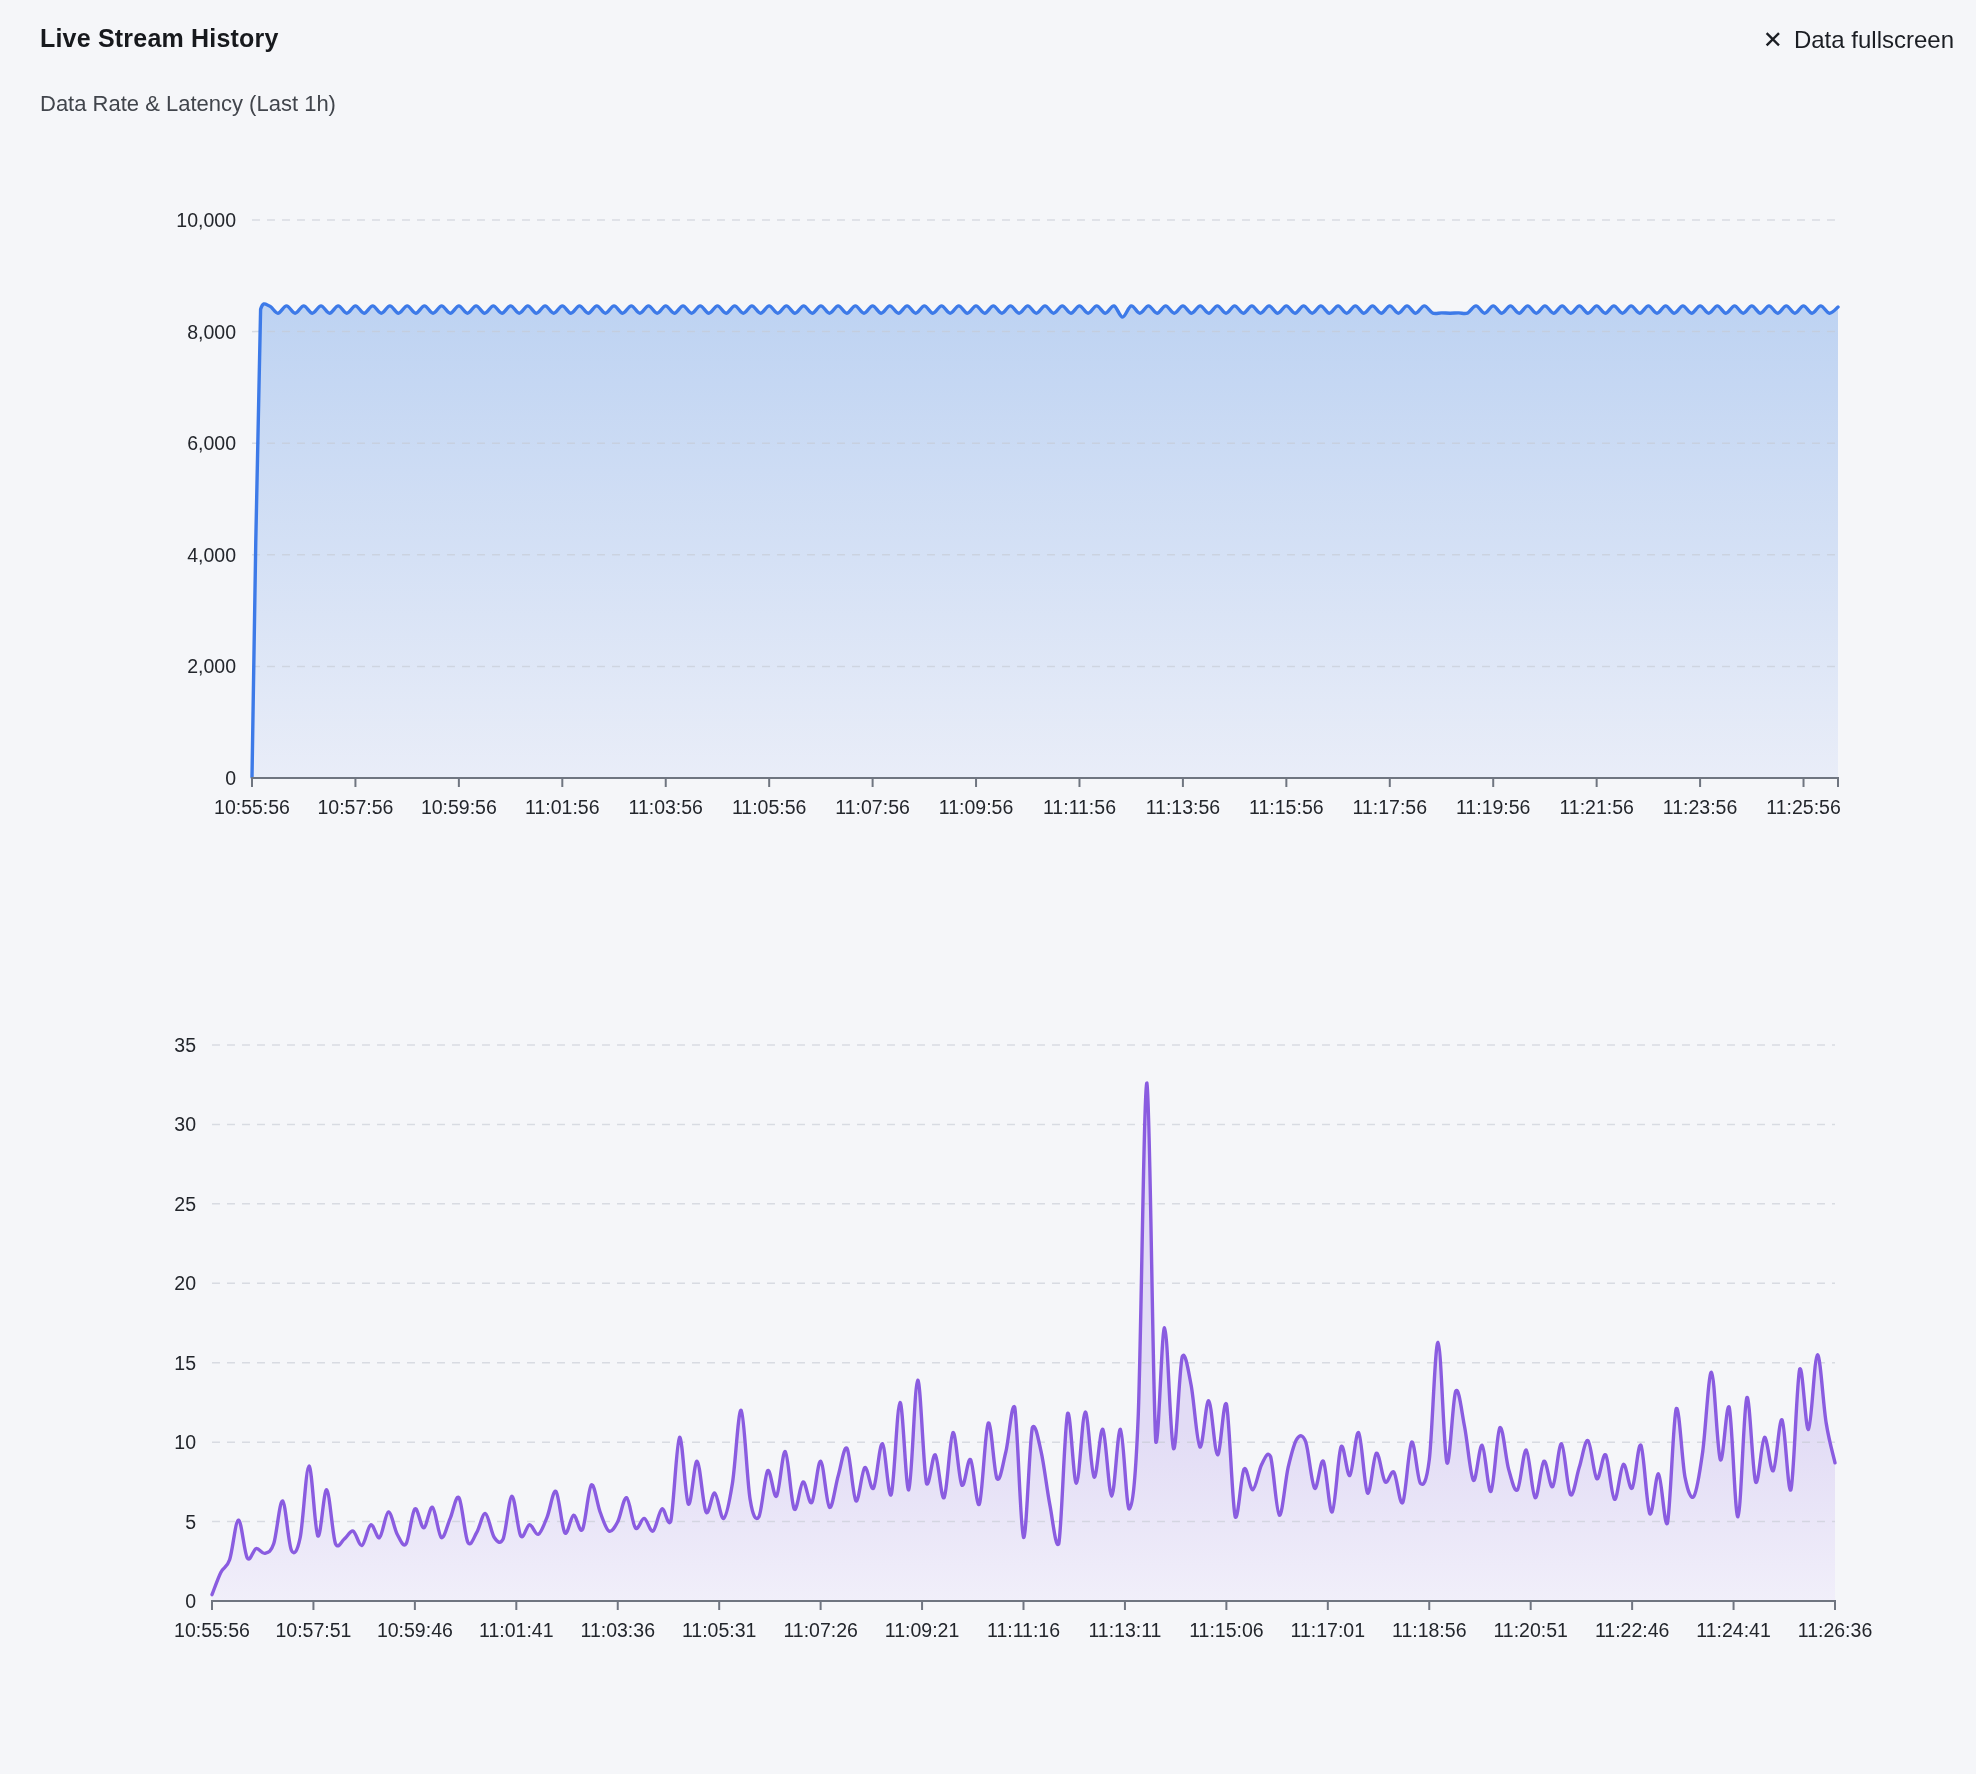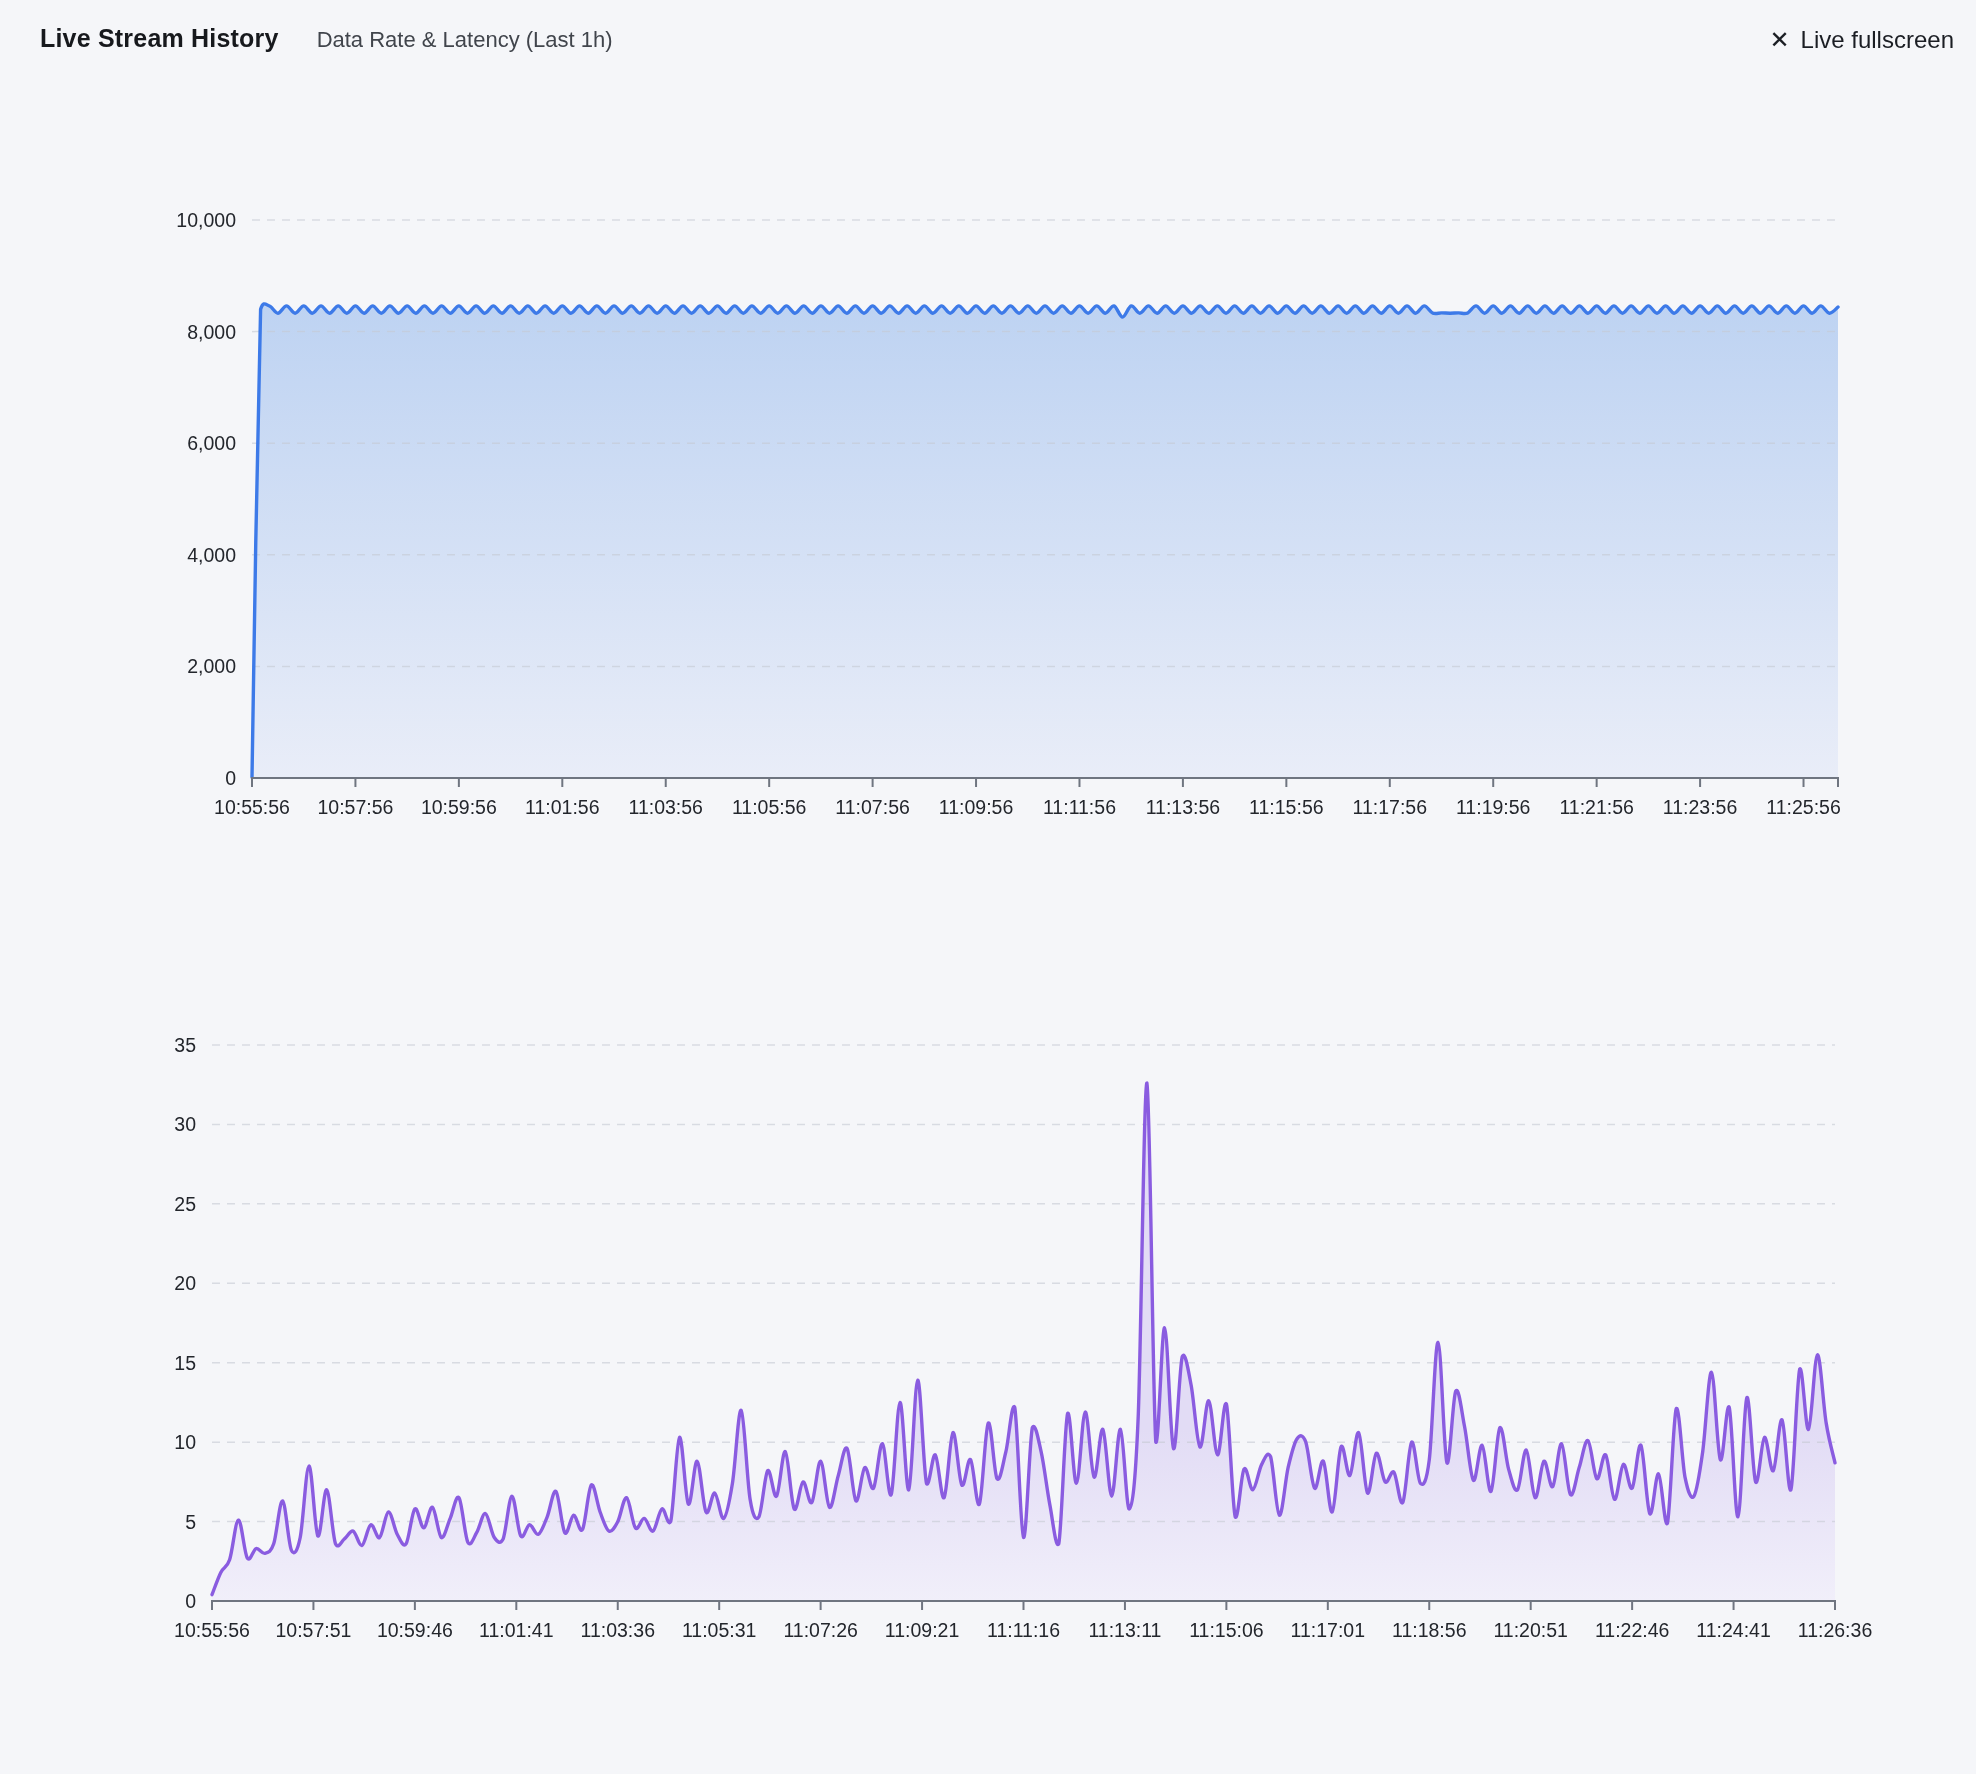--- a/index.html
+++ b/index.html
@@ -1,18 +1,18 @@
 <!DOCTYPE html>
 <html><head>
 <meta charset="utf-8">
 <style>
   html,body{margin:0;padding:0;background:#f5f6f9;}
   #app{position:relative;width:1976px;height:1774px;background:#f5f6f9;overflow:hidden;
        font-family:"Liberation Sans",sans-serif;}
-  .header{position:absolute;top:24px;left:40px;display:flex;align-items:baseline;gap:38px;}
+  .header{position:absolute;top:24px;left:40px;display:flex;align-items:baseline;gap:38px;flex-direction:column;}
   .page-title{font-size:25px;font-weight:bold;color:#17191d;letter-spacing:.2px;}
   .page-subtitle{font-size:22px;font-weight:400;color:#41454c;}
   .exit-btn{position:absolute;top:22px;right:20px;display:flex;align-items:center;gap:11px;
             font-size:24px;color:#1b1e24;cursor:pointer;background:none;border:none;
             font-family:"Liberation Sans",sans-serif;padding:4px 2px;}
   .exit-btn .x-glyph{font-size:24px;line-height:1;color:#1b1e24;}
   svg.chart{position:absolute;left:0;display:block;}
   #chart-data-rate{top:130px;}
   #chart-latency{top:990px;}
   svg text{font-family:"Liberation Sans",sans-serif;}
@@ -20,21 +20,21 @@
 </head>
 <body>
 
 <div id="app">
   <div class="header">
     <span class="page-title">Live Stream History</span>
     <span class="page-subtitle">Data Rate &amp; Latency (Last 1h)</span>
   </div>
   <button class="exit-btn">
     <span class="x-glyph">✕</span>
-    <span>Live fullscreen</span>
+    <span>Data fullscreen</span>
   </button>
 
   <svg id="chart-data-rate" class="chart" width="1976" height="720" viewBox="0 0 1976 720">
       <defs>
         <linearGradient id="data_rate-grad" gradientUnits="userSpaceOnUse" x1="0" y1="178" x2="0" y2="648">
           <stop offset="0%" stop-color="#bed3f2"></stop>
           <stop offset="100%" stop-color="#e9edf8"></stop>
         </linearGradient>
       </defs>
       <path d="M252,647.2C253.4,569.9,257.7,258.0,260.6,179.3C263.5,169.9,266.4,175.3,269.2,175.9C272.1,176.6,275.0,183.2,277.9,183.2C280.7,183.2,283.6,175.9,286.5,175.9C289.4,175.9,292.2,183.2,295.1,183.2C298.0,183.2,300.8,175.9,303.7,175.9C306.6,175.9,309.5,183.2,312.3,183.2C315.2,183.2,318.1,175.9,321.0,175.9C323.8,175.9,326.7,183.2,329.6,183.2C332.4,183.2,335.3,175.9,338.2,175.9C341.1,175.9,343.9,183.2,346.8,183.2C349.7,183.2,352.6,175.9,355.4,175.9C358.3,175.9,361.2,183.2,364.1,183.2C366.9,183.2,369.8,175.9,372.7,175.9C375.5,175.9,378.4,183.2,381.3,183.2C384.2,183.2,387.0,175.9,389.9,175.9C392.8,175.9,395.7,183.2,398.5,183.2C401.4,183.2,404.3,175.9,407.2,175.9C410.0,175.9,412.9,183.2,415.8,183.2C418.6,183.2,421.5,175.9,424.4,175.9C427.3,175.9,430.1,183.2,433.0,183.2C435.9,183.2,438.8,175.9,441.6,175.9C444.5,175.9,447.4,183.2,450.3,183.2C453.1,183.2,456.0,175.9,458.9,175.9C461.7,175.9,464.6,183.2,467.5,183.2C470.4,183.2,473.2,175.9,476.1,175.9C479.0,175.9,481.9,183.2,484.7,183.2C487.6,183.2,490.5,175.9,493.3,175.9C496.2,175.9,499.1,183.2,502.0,183.2C504.8,183.2,507.7,175.9,510.6,175.9C513.5,175.9,516.3,183.2,519.2,183.2C522.1,183.2,525.0,175.9,527.8,175.9C530.7,175.9,533.6,183.2,536.4,183.2C539.3,183.2,542.2,175.9,545.1,175.9C547.9,175.9,550.8,183.2,553.7,183.2C556.6,183.2,559.4,175.9,562.3,175.9C565.2,175.9,568.1,183.2,570.9,183.2C573.8,183.2,576.7,175.9,579.5,175.9C582.4,175.9,585.3,183.2,588.2,183.2C591.0,183.2,593.9,175.9,596.8,175.9C599.7,175.9,602.5,183.2,605.4,183.2C608.3,183.2,611.1,175.9,614.0,175.9C616.9,175.9,619.8,183.2,622.6,183.2C625.5,183.2,628.4,175.9,631.3,175.9C634.1,175.9,637.0,183.2,639.9,183.2C642.8,183.2,645.6,175.9,648.5,175.9C651.4,175.9,654.2,183.2,657.1,183.2C660.0,183.2,662.9,175.9,665.7,175.9C668.6,175.9,671.5,183.2,674.4,183.2C677.2,183.2,680.1,175.9,683.0,175.9C685.9,175.9,688.7,183.2,691.6,183.2C694.5,183.2,697.3,175.9,700.2,175.9C703.1,175.9,706.0,183.2,708.8,183.2C711.7,183.2,714.6,175.9,717.5,175.9C720.3,175.9,723.2,183.2,726.1,183.2C728.9,183.2,731.8,175.9,734.7,175.9C737.6,175.9,740.4,183.2,743.3,183.2C746.2,183.2,749.1,175.9,751.9,175.9C754.8,175.9,757.7,183.2,760.6,183.2C763.4,183.2,766.3,175.9,769.2,175.9C772.0,175.9,774.9,183.2,777.8,183.2C780.7,183.2,783.5,175.9,786.4,175.9C789.3,175.9,792.2,183.2,795.0,183.2C797.9,183.2,800.8,175.9,803.7,175.9C806.5,175.9,809.4,183.2,812.3,183.2C815.1,183.2,818.0,175.9,820.9,175.9C823.8,175.9,826.6,183.2,829.5,183.2C832.4,183.2,835.3,175.9,838.1,175.9C841.0,175.9,843.9,183.2,846.8,183.2C849.6,183.2,852.5,175.9,855.4,175.9C858.2,175.9,861.1,183.2,864.0,183.2C866.9,183.2,869.7,175.9,872.6,175.9C875.5,175.9,878.4,183.2,881.2,183.2C884.1,183.2,887.0,175.9,889.8,175.9C892.7,175.9,895.6,183.2,898.5,183.2C901.3,183.2,904.2,175.9,907.1,175.9C910.0,175.9,912.8,183.2,915.7,183.2C918.6,183.2,921.5,175.9,924.3,175.9C927.2,175.9,930.1,183.2,932.9,183.2C935.8,183.2,938.7,175.9,941.6,175.9C944.4,175.9,947.3,183.2,950.2,183.2C953.1,183.2,955.9,175.9,958.8,175.9C961.7,175.9,964.6,183.2,967.4,183.2C970.3,183.2,973.2,175.9,976.0,175.9C978.9,175.9,981.8,183.2,984.7,183.2C987.5,183.2,990.4,175.9,993.3,175.9C996.2,175.9,999.0,183.2,1001.9,183.2C1004.8,183.2,1007.6,175.9,1010.5,175.9C1013.4,175.9,1016.3,183.2,1019.1,183.2C1022.0,183.2,1024.9,175.9,1027.8,175.9C1030.6,175.9,1033.5,183.2,1036.4,183.2C1039.3,183.2,1042.1,175.9,1045.0,175.9C1047.9,175.9,1050.7,183.2,1053.6,183.2C1056.5,183.2,1059.4,175.9,1062.2,175.9C1065.1,175.9,1068.0,183.2,1070.9,183.2C1073.7,183.2,1076.6,175.9,1079.5,175.9C1082.4,175.9,1085.2,183.2,1088.1,183.2C1091.0,183.2,1093.8,175.9,1096.7,175.9C1099.6,175.9,1102.5,183.2,1105.3,183.2C1108.2,183.2,1111.1,175.3,1114.0,175.9C1116.8,176.6,1119.7,187.1,1122.6,187.1C1125.4,187.1,1128.3,176.6,1131.2,175.9C1134.1,175.3,1136.9,183.2,1139.8,183.2C1142.7,183.2,1145.6,175.9,1148.4,175.9C1151.3,175.9,1154.2,183.2,1157.1,183.2C1159.9,183.2,1162.8,175.9,1165.7,175.9C1168.5,175.9,1171.4,183.2,1174.3,183.2C1177.2,183.2,1180.0,175.9,1182.9,175.9C1185.8,175.9,1188.7,183.2,1191.5,183.2C1194.4,183.2,1197.3,175.9,1200.2,175.9C1203.0,175.9,1205.9,183.2,1208.8,183.2C1211.6,183.2,1214.5,175.9,1217.4,175.9C1220.3,175.9,1223.1,183.2,1226.0,183.2C1228.9,183.2,1231.8,175.9,1234.6,175.9C1237.5,175.9,1240.4,183.2,1243.3,183.2C1246.1,183.2,1249.0,175.9,1251.9,175.9C1254.7,175.9,1257.6,183.2,1260.5,183.2C1263.4,183.2,1266.2,175.9,1269.1,175.9C1272.0,175.9,1274.9,183.2,1277.7,183.2C1280.6,183.2,1283.5,175.9,1286.3,175.9C1289.2,175.9,1292.1,183.2,1295.0,183.2C1297.8,183.2,1300.7,175.9,1303.6,175.9C1306.5,175.9,1309.3,183.2,1312.2,183.2C1315.1,183.2,1318.0,175.9,1320.8,175.9C1323.7,175.9,1326.6,183.2,1329.4,183.2C1332.3,183.2,1335.2,175.9,1338.1,175.9C1340.9,175.9,1343.8,183.2,1346.7,183.2C1349.6,183.2,1352.4,175.9,1355.3,175.9C1358.2,175.9,1361.1,183.2,1363.9,183.2C1366.8,183.2,1369.7,175.9,1372.5,175.9C1375.4,175.9,1378.3,183.2,1381.2,183.2C1384.0,183.2,1386.9,175.9,1389.8,175.9C1392.7,175.9,1395.5,183.2,1398.4,183.2C1401.3,183.2,1404.1,175.9,1407.0,175.9C1409.9,175.9,1412.8,183.2,1415.6,183.2C1418.5,183.2,1421.4,175.9,1424.3,175.9C1427.1,175.9,1430.0,182.0,1432.9,183.2C1435.8,184.3,1438.6,182.9,1441.5,182.9C1444.4,182.9,1447.2,183.2,1450.1,183.2C1453.0,183.2,1455.9,182.9,1458.7,182.9C1461.6,182.9,1464.5,184.3,1467.4,183.2C1470.2,182.0,1473.1,175.9,1476.0,175.9C1478.9,175.9,1481.7,183.2,1484.6,183.2C1487.5,183.2,1490.3,175.9,1493.2,175.9C1496.1,175.9,1499.0,183.2,1501.8,183.2C1504.7,183.2,1507.6,175.9,1510.5,175.9C1513.3,175.9,1516.2,183.2,1519.1,183.2C1521.9,183.2,1524.8,175.9,1527.7,175.9C1530.6,175.9,1533.4,183.2,1536.3,183.2C1539.2,183.2,1542.1,175.9,1544.9,175.9C1547.8,175.9,1550.7,183.2,1553.6,183.2C1556.4,183.2,1559.3,175.9,1562.2,175.9C1565.0,175.9,1567.9,183.2,1570.8,183.2C1573.7,183.2,1576.5,175.9,1579.4,175.9C1582.3,175.9,1585.2,183.2,1588.0,183.2C1590.9,183.2,1593.8,175.9,1596.7,175.9C1599.5,175.9,1602.4,183.2,1605.3,183.2C1608.1,183.2,1611.0,175.9,1613.9,175.9C1616.8,175.9,1619.6,183.2,1622.5,183.2C1625.4,183.2,1628.3,175.9,1631.1,175.9C1634.0,175.9,1636.9,183.2,1639.8,183.2C1642.6,183.2,1645.5,175.9,1648.4,175.9C1651.2,175.9,1654.1,183.2,1657.0,183.2C1659.9,183.2,1662.7,175.9,1665.6,175.9C1668.5,175.9,1671.4,183.2,1674.2,183.2C1677.1,183.2,1680.0,175.9,1682.8,175.9C1685.7,175.9,1688.6,183.2,1691.5,183.2C1694.3,183.2,1697.2,175.9,1700.1,175.9C1703.0,175.9,1705.8,183.2,1708.7,183.2C1711.6,183.2,1714.5,175.9,1717.3,175.9C1720.2,175.9,1723.1,183.2,1725.9,183.2C1728.8,183.2,1731.7,175.9,1734.6,175.9C1737.4,175.9,1740.3,183.2,1743.2,183.2C1746.1,183.2,1748.9,175.9,1751.8,175.9C1754.7,175.9,1757.6,183.2,1760.4,183.2C1763.3,183.2,1766.2,175.9,1769.0,175.9C1771.9,175.9,1774.8,183.2,1777.7,183.2C1780.5,183.2,1783.4,175.9,1786.3,175.9C1789.2,175.9,1792.0,183.2,1794.9,183.2C1797.8,183.2,1800.6,175.9,1803.5,175.9C1806.4,175.9,1809.3,183.2,1812.1,183.2C1815.0,183.2,1817.9,175.9,1820.8,175.9C1823.6,175.9,1826.5,183.0,1829.4,183.2C1832.3,183.4,1836.6,178.1,1838.0,177.0L1838,648L252,648Z" fill="url(#data_rate-grad)" stroke="none"></path>

